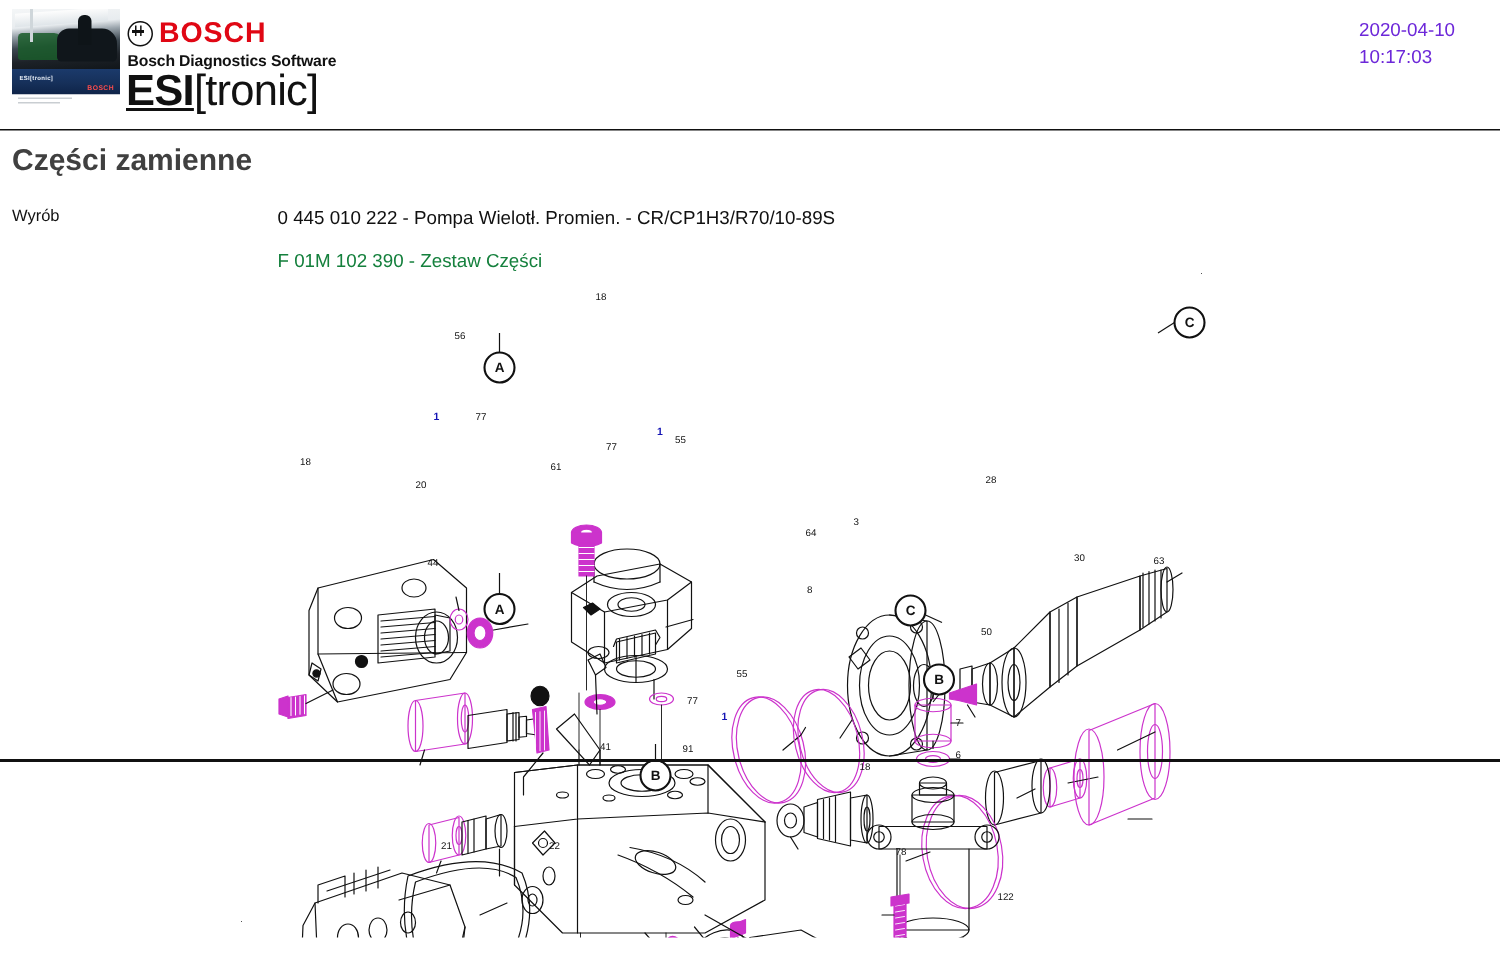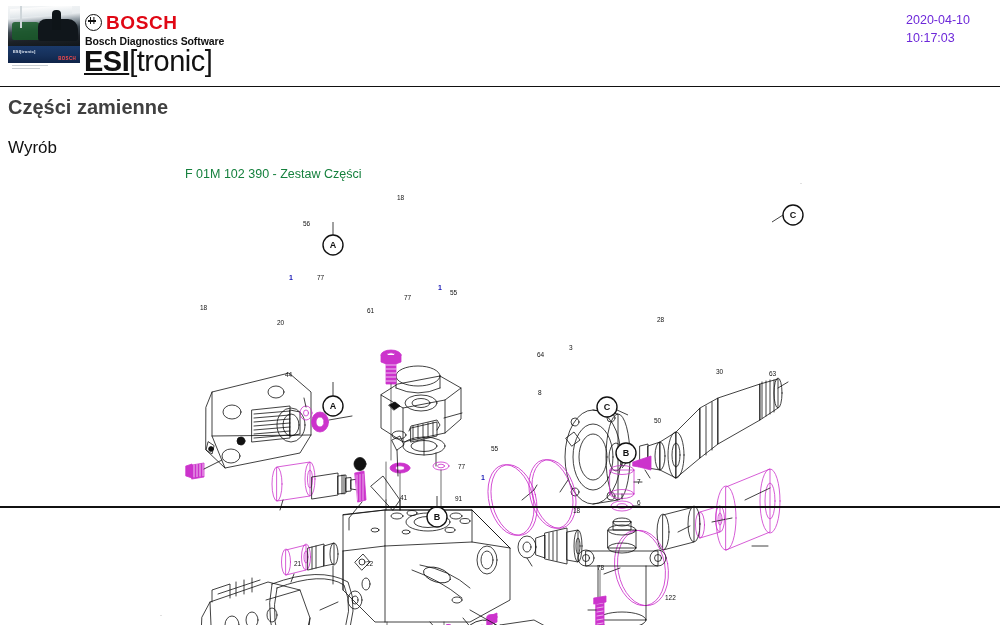--- a/index.html
+++ b/index.html
@@ -95,21 +95,21 @@
   }
   .hr-top{
     position:absolute;left:0;top:86px;width:1000px;height:0;
     border-top:1.6px solid #111;
   }
 
   
   .page-title{
     position:absolute;left:8px;top:96px;font-size:20px;font-weight:bold;color:#404040;
   }
-  .meta-label{position:absolute;left:8px;top:138px;font-size:17px;color:#111;}
+  .meta-label{position:absolute;left:8px;top:138px;font-size:11px;color:#111;}
   .meta-v1{position:absolute;left:185px;top:138px;font-size:12.5px;color:#111;white-space:nowrap;}
   .meta-v2{position:absolute;left:185px;top:156px;font-size:12.5px;color:#15803d;white-space:nowrap;margin-top:11px;}
 
   .hr-bottom{
     position:absolute;left:0;bottom:0;width:1000px;height:0;
     border-top:2px solid #111;
   }
 
   
   .diagram{position:absolute;left:0;top:170px;width:1000px;height:455px;}
@@ -151,20 +151,21 @@
     <div class="datetime">
       <div>2020-04-10</div>
       <div>10:17:03</div>
     </div>
   </div>
 
   <div class="hr-top"></div>
 
   <div class="page-title">Części zamienne</div>
   <div class="meta-label">Wyrób</div>
+  <div class="meta-v1">0 445 010 222 - Pompa Wielotł. Promien. - CR/CP1H3/R70/10-89S</div>
   <div class="meta-v2">F 01M 102 390 - Zestaw Części</div>
 
   <div class="tiny-mark" style="left:800px;top:180px">·</div>
   <div class="tiny-mark" style="left:160px;top:612px">·</div>
 
   <div class="diagram">
     <svg width="1000" height="455" viewBox="0 0 1000 455" xmlns="http://www.w3.org/2000/svg">
       <defs>
         <g id="hatch"></g>
       </defs>

